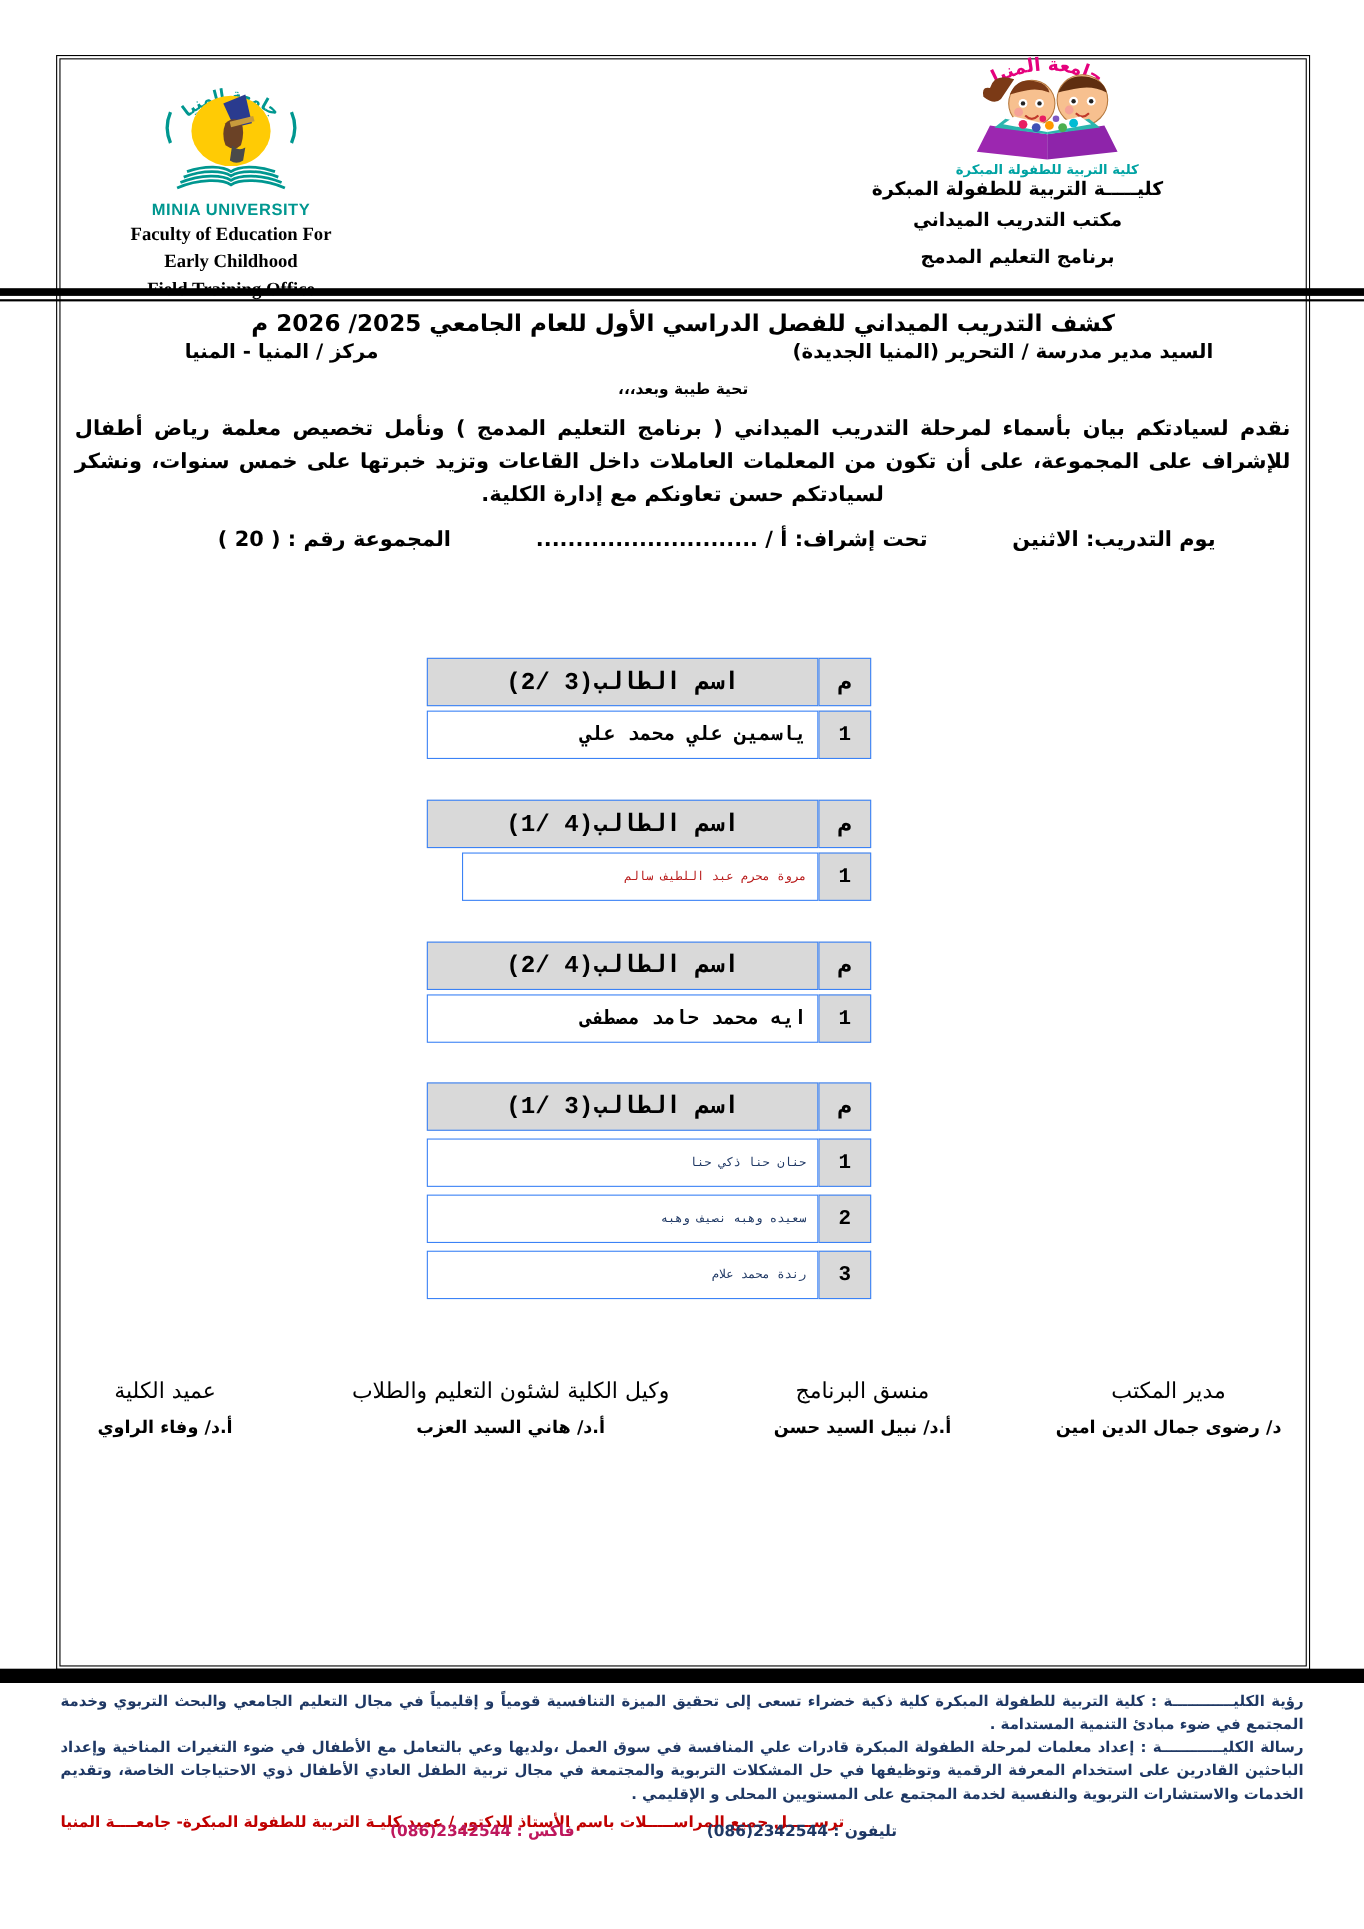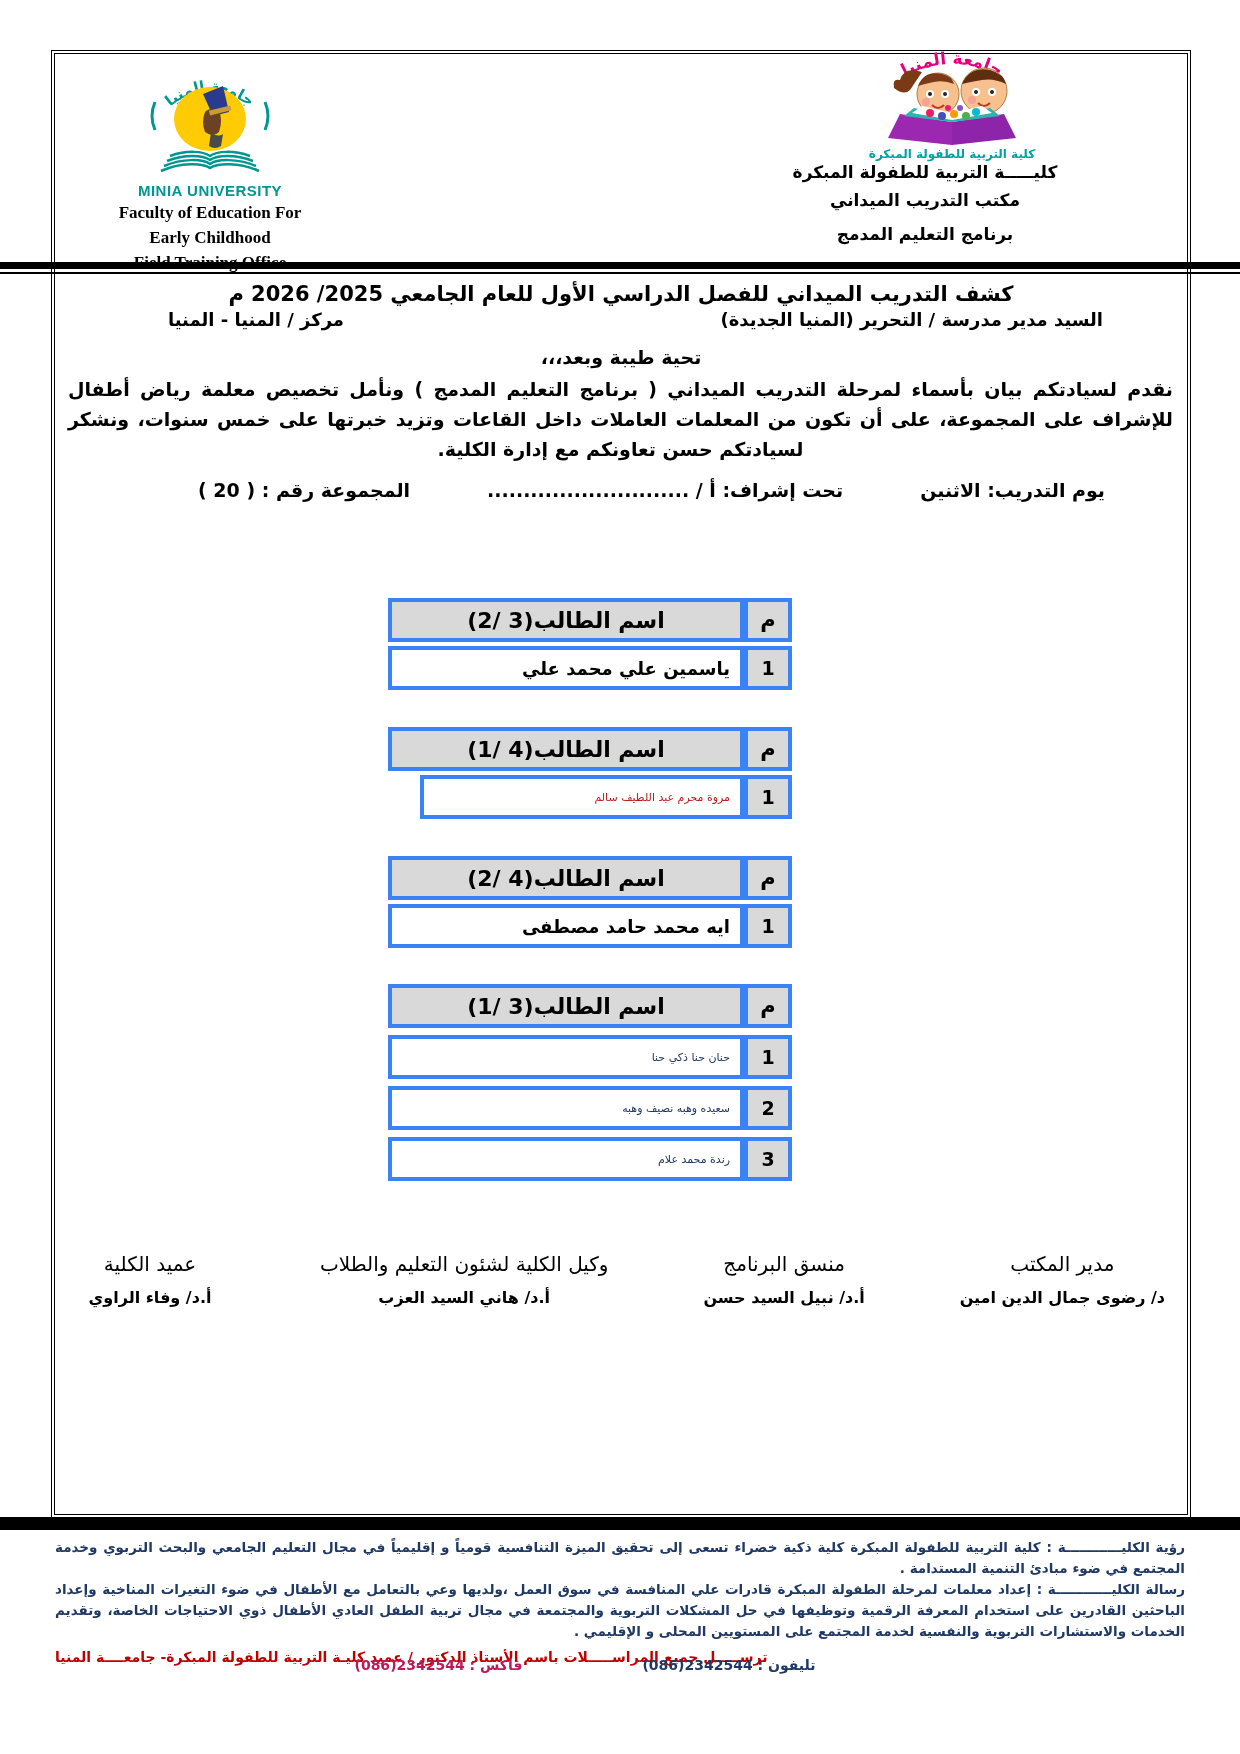--- a/index.html
+++ b/index.html
@@ -23,31 +23,31 @@
   .hdr-right-text{position:absolute;left:755px;top:158px;width:340px;text-align:center;
                   direction:rtl;font-weight:bold;font-size:17px;line-height:28px;}
   .hdr-right-text .l3{margin-top:6px;}
 
   
   .title{position:absolute;left:51px;top:282px;width:1140px;text-align:center;direction:rtl;
          font-weight:bold;font-size:21px;}
   .school-line{position:absolute;left:168px;top:309px;width:935px;direction:rtl;
                display:flex;justify-content:space-between;font-weight:bold;font-size:18px;}
   .greeting{position:absolute;left:51px;top:346px;width:1140px;text-align:center;direction:rtl;
-            font-weight:bold;font-size:19px;}
+            font-weight:bold;font-size:14px;}
   .body-par{position:absolute;left:68px;top:374px;width:1105px;direction:rtl;
             font-weight:bold;font-size:19px;line-height:30px;text-align:justify;text-align-last:center;}
   .sup-line{position:absolute;left:198px;top:479px;width:907px;direction:rtl;
             display:flex;justify-content:space-between;font-weight:bold;font-size:19px;}
 
   
   .tbl{position:absolute;left:388px;width:404px;direction:rtl;}
   .trow{display:flex;margin-bottom:4px;}
   .tbl.gapped .trow{margin-bottom:7px;}
-  .cell{border:4px solid #3b82f6;box-sizing:border-box;display:flex;align-items:center;}
+  .cell{border:1px solid #3b82f6;box-sizing:border-box;display:flex;align-items:center;font-family:Liberation Mono, monospace;}
   .numcell{width:48px;background:#D9D9D9;justify-content:center;font-weight:bold;font-size:19px;}
   .namecell{flex:1;background:#fff;justify-content:flex-start;padding:0 10px;font-size:18px;font-weight:bold;}
   .thead .namecell{background:#D9D9D9;justify-content:center;font-size:22px;font-weight:bold;height:44px;}
   .thead .numcell{font-size:21px;}
   .drow .cell{height:44px;}
   .tbl-t2 .drow .namecell{color:#b91c1c;font-weight:400;font-size:11px;margin-left:32px;}
   .tbl-t4 .drow .namecell{color:#1F3864;font-weight:400;font-size:11px;}
 
   
   .sigs{position:absolute;left:75px;top:1252px;width:1090px;direction:rtl;

